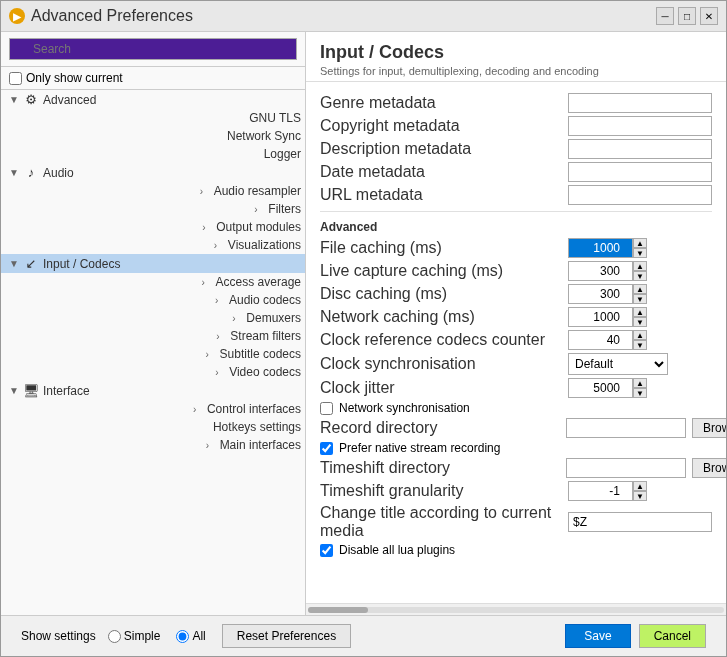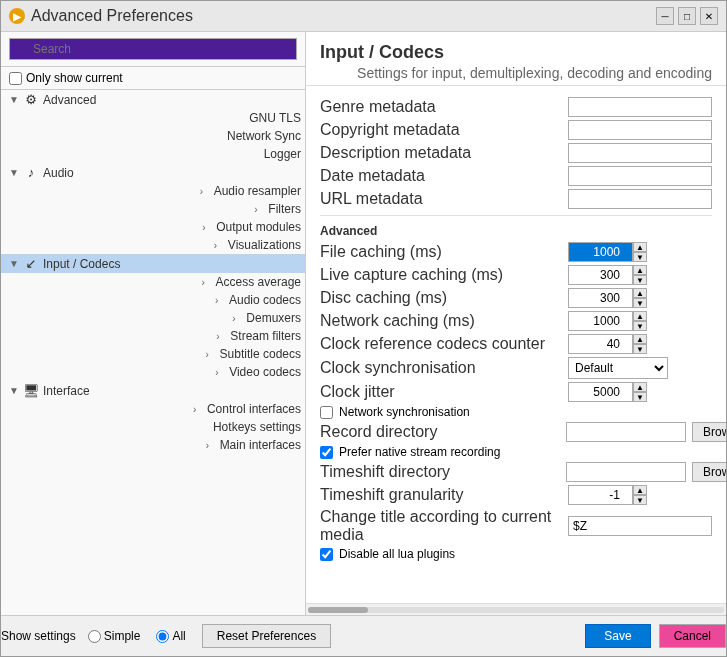--- a/index.html
+++ b/index.html
@@ -124,23 +124,22 @@
       border-bottom: 1px solid #ddd;
       flex-shrink: 0;
     }
     .right-title {
       font-size: 18px;
       font-weight: 600;
       color: #333;
       margin-bottom: 2px;
     }
     .right-subtitle {
-      font-size: 14px;
+      font-size: 11px;
       color: #666;
-      text-align: right;
     }
     .right-content {
       flex: 1;
       overflow-y: scroll;
       padding: 8px 14px;
     }
     .section-label {
       font-weight: 600;
       color: #333;
       margin: 8px 0 4px;
@@ -214,21 +213,21 @@
       margin: 3px 0;
       gap: 6px;
     }
     .browse-input {
       width: 120px;
       border: 1px solid #aaa;
       padding: 2px 4px;
       font-size: 12px;
     }
     .bottom-bar {
-      padding: 8px 0;
+      padding: 8px 20px;
       border-top: 1px solid #ccc;
       display: flex;
       align-items: center;
       gap: 8px;
       background: #f0f0f0;
       flex-shrink: 0;
     }
     .show-settings-label {
       font-size: 12px;
       margin-right: 4px;
@@ -252,21 +251,21 @@
       padding: 4px 18px;
       border: 1px solid #0060c0;
       background: #0078d7;
       color: white;
       cursor: pointer;
       font-size: 12px;
     }
     .btn-cancel {
       padding: 4px 14px;
       border: 1px solid #aaa;
-      background: #ec4899;
+      background: #bef264;
       cursor: pointer;
       font-size: 12px;
     }
     .scrollbar-x {
       height: 12px;
       background: #f0f0f0;
       border-top: 1px solid #ddd;
       display: flex; align-items: center; padding: 0 2px;
       flex-shrink: 0;
     }

